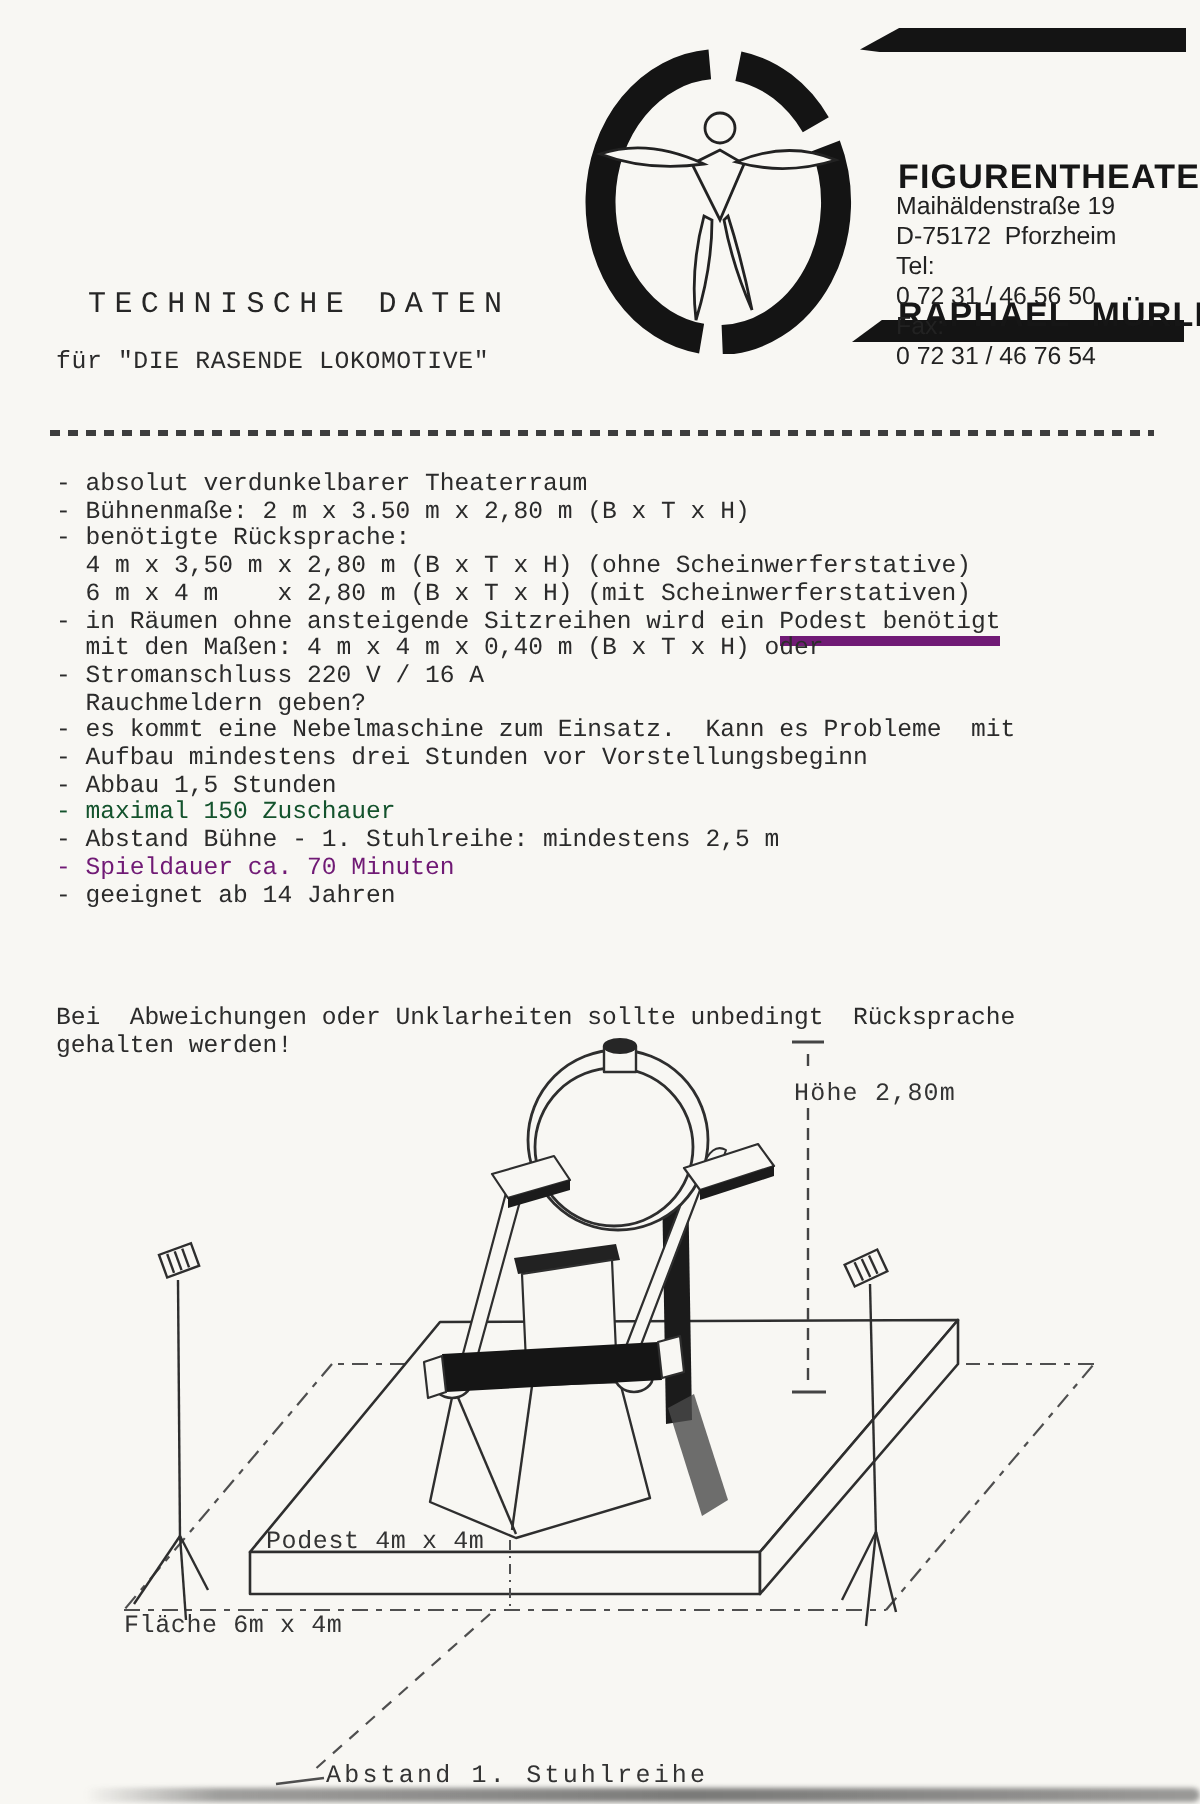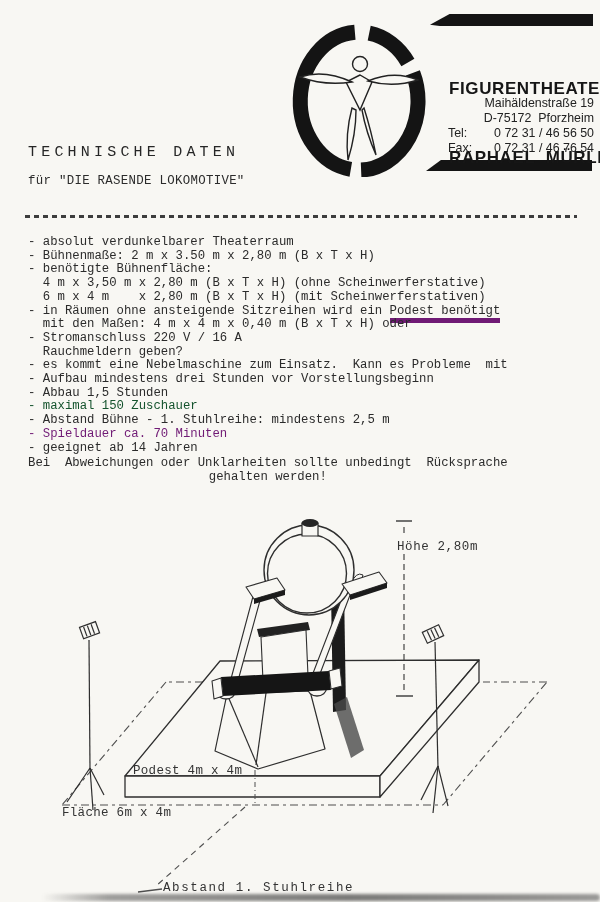--- a/index.html
+++ b/index.html
@@ -9,34 +9,34 @@
   .logo-svg{position:absolute;left:280px;top:15px;}
   .bar{position:absolute;background:#141414;}
   .bar-top{left:430px;top:14px;width:163px;height:12px;
            clip-path:polygon(0 90%,12% 0,100% 0,100% 100%,6% 100%);}
   .bar-bottom{left:426px;top:160px;width:166px;height:11px;
               clip-path:polygon(9% 0,100% 0,100% 100%,0 100%);}
   .company{position:absolute;left:449px;top:31px;font-family:"Liberation Sans",sans-serif;
            font-weight:bold;font-size:17px;line-height:23px;letter-spacing:.6px;color:#161616;white-space:pre;}
   .address{position:absolute;left:448px;top:96px;width:146px;font-family:"Liberation Sans",sans-serif;
            font-size:12.4px;line-height:15px;color:#222;}
-  .address .r{text-align:right;white-space:pre;}
-  .address .row{display:flex;justify-content:space-between;white-space:pre;}
-  
-  .title1{position:absolute;left:28px;top:144px;font-size:15px;letter-spacing:4.2px;color:#262626;white-space:pre;}
+  .address .r{text-align:left;white-space:pre;}
+  .address .row{display:flex;justify-content:space-between;white-space:pre;flex-direction:column;}
+  
+  .title1{position:absolute;left:44px;top:144px;font-size:15px;letter-spacing:4.2px;color:#262626;white-space:pre;}
   .title2{position:absolute;left:28px;top:174px;font-size:12.4px;letter-spacing:.3px;white-space:pre;}
   .sep{position:absolute;left:25px;top:215px;width:552px;height:3px;
        background:repeating-linear-gradient(90deg,#3d3d3d 0 5px,transparent 5px 9px);}
   
   .specs{position:absolute;left:28px;top:236px;font-size:12.3px;line-height:13.7px;}
   .specs div{white-space:pre;}
   .u{border-bottom:5px solid #701a75;padding-bottom:.5px;}
   .l-dim{color:#14532d;}
   .l-faded{color:#701a75;}
-  .closing{position:absolute;left:28px;top:456px;font-size:12.3px;line-height:14px;text-align:center;}
+  .closing{position:absolute;left:28px;top:502px;font-size:12.3px;line-height:14px;}
   .closing div{white-space:pre;}
   
   .diagram{position:absolute;left:0;top:512px;}
   .diagram text{font-family:"Liberation Mono","DejaVu Sans Mono",monospace;font-size:12.5px;fill:#333;}
   
   .smudge-bottom{position:absolute;left:42px;top:894px;width:558px;height:7px;border-radius:4px;
       background:linear-gradient(90deg,rgba(70,70,70,0) 0,rgba(70,70,70,.5) 12%,rgba(45,45,45,.62) 55%,rgba(60,60,60,.5) 100%);
       filter:blur(1.4px);}
 </style>
 </head>
@@ -81,21 +81,21 @@
     </div>
   </div>
 
   <div class="title1">TECHNISCHE DATEN</div>
   <div class="title2">für "DIE RASENDE LOKOMOTIVE"</div>
   <div class="sep"></div>
 
   <div class="specs">
     <div>- absolut verdunkelbarer Theaterraum</div>
     <div>- Bühnenmaße: 2 m x 3.50 m x 2,80 m (B x T x H)</div>
-    <div>- benötigte Bühnenfläche:</div>
+    <div>- benötigte Rücksprache:</div>
     <div>  4 m x 3,50 m x 2,80 m (B x T x H) (ohne Scheinwerferstative)</div>
     <div>  6 m x 4 m    x 2,80 m (B x T x H) (mit Scheinwerferstativen)</div>
     <div><span>- in Räumen ohne ansteigende Sitzreihen wird ein </span><span class="u">Podest benötigt</span></div>
     <div>  mit den Maßen: 4 m x 4 m x 0,40 m (B x T x H) oder</div>
     <div>- Stromanschluss 220 V / 16 A</div>
     <div>  Rauchmeldern geben?</div>
     <div>- es kommt eine Nebelmaschine zum Einsatz.  Kann es Probleme  mit</div>
     <div>- Aufbau mindestens drei Stunden vor Vorstellungsbeginn</div>
     <div>- Abbau 1,5 Stunden</div>
     <div class="l-dim">- maximal 150 Zuschauer</div>

